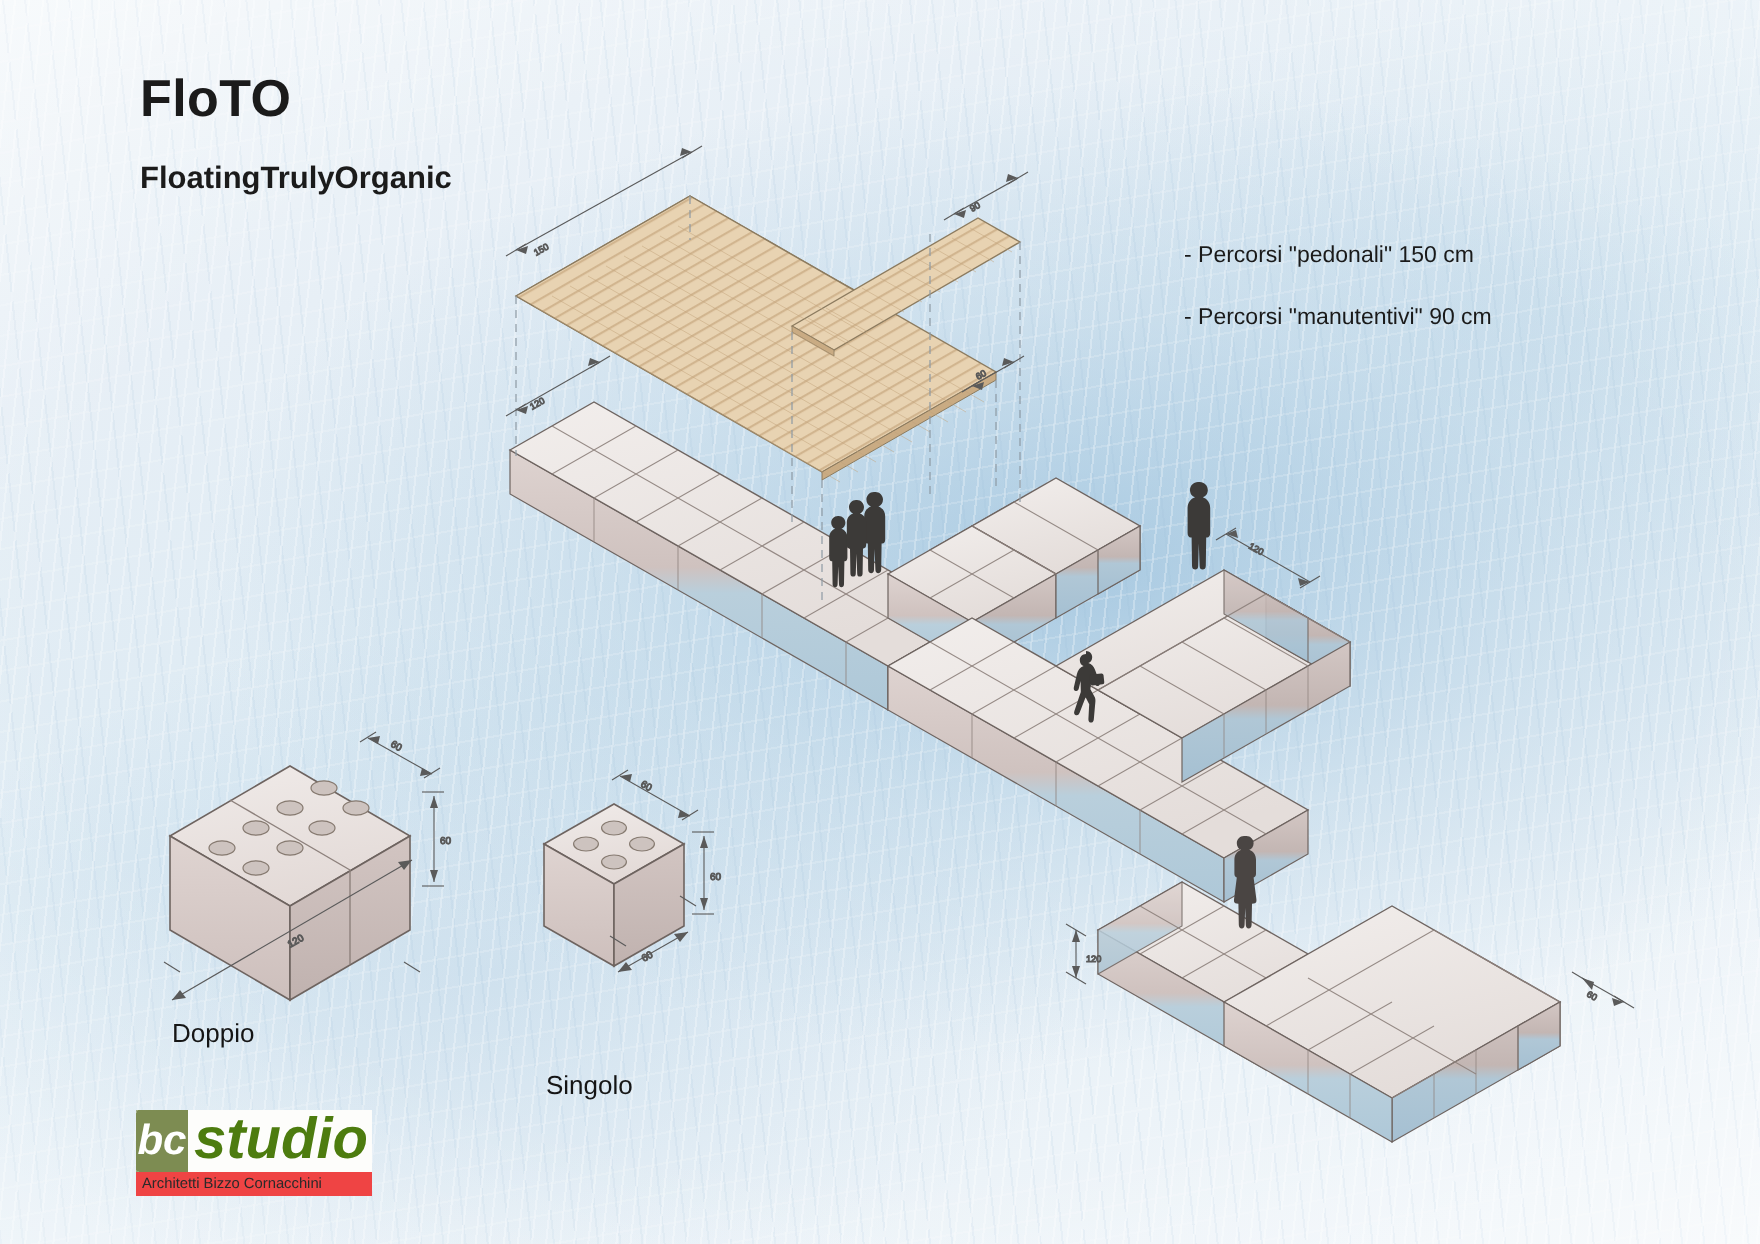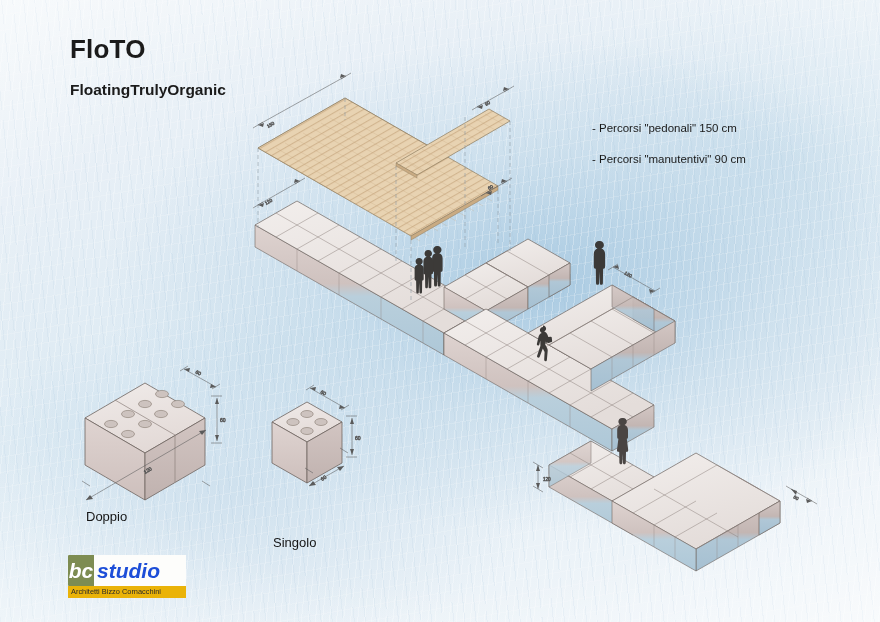--- a/index.html
+++ b/index.html
@@ -41,22 +41,22 @@
   
   #logo{position:absolute;left:68px;top:555px;width:118px;}
   .logo-top{display:flex;height:31px;}
   .logo-bc{width:26px;background:
       linear-gradient(118deg,rgba(255,255,255,.28) 0 1px,rgba(255,255,255,0) 1px 13px),
       linear-gradient(32deg,rgba(255,255,255,.22) 0 1px,rgba(255,255,255,0) 1px 17px),
       #7d8c52;
     display:flex;align-items:center;justify-content:center;}
   .logo-bc span{font-style:italic;font-weight:bold;font-size:21px;color:#fff;line-height:1;}
   .logo-st{flex:1;background:#fdfdfb;display:flex;align-items:center;padding-left:3px;}
-  .logo-st span{font-style:italic;font-weight:bold;font-size:21px;color:#1d4ed8;line-height:1;}
-  .logo-bot{background:#eab308;font-size:7.4px;color:#2a2a2a;padding:1px 0 2px 3px;white-space:nowrap;}
+  .logo-st span{font-style:italic;font-weight:bold;font-size:29px;color:#4d7c0f;line-height:1;}
+  .logo-bot{background:#ef4444;font-size:7.4px;color:#2a2a2a;padding:1px 0 2px 3px;white-space:nowrap;}
 
   
   svg{position:absolute;left:0;top:0;width:880px;height:622px;overflow:visible;}
   .dimtxt{font-family:"Liberation Sans",sans-serif;font-size:4.6px;fill:#4a4a4a;}
   .dimtxt2{font-family:"Liberation Sans",sans-serif;font-size:5px;fill:#4a4a4a;}
 </style>
 </head>
 <body>
 
 <div id="board">

